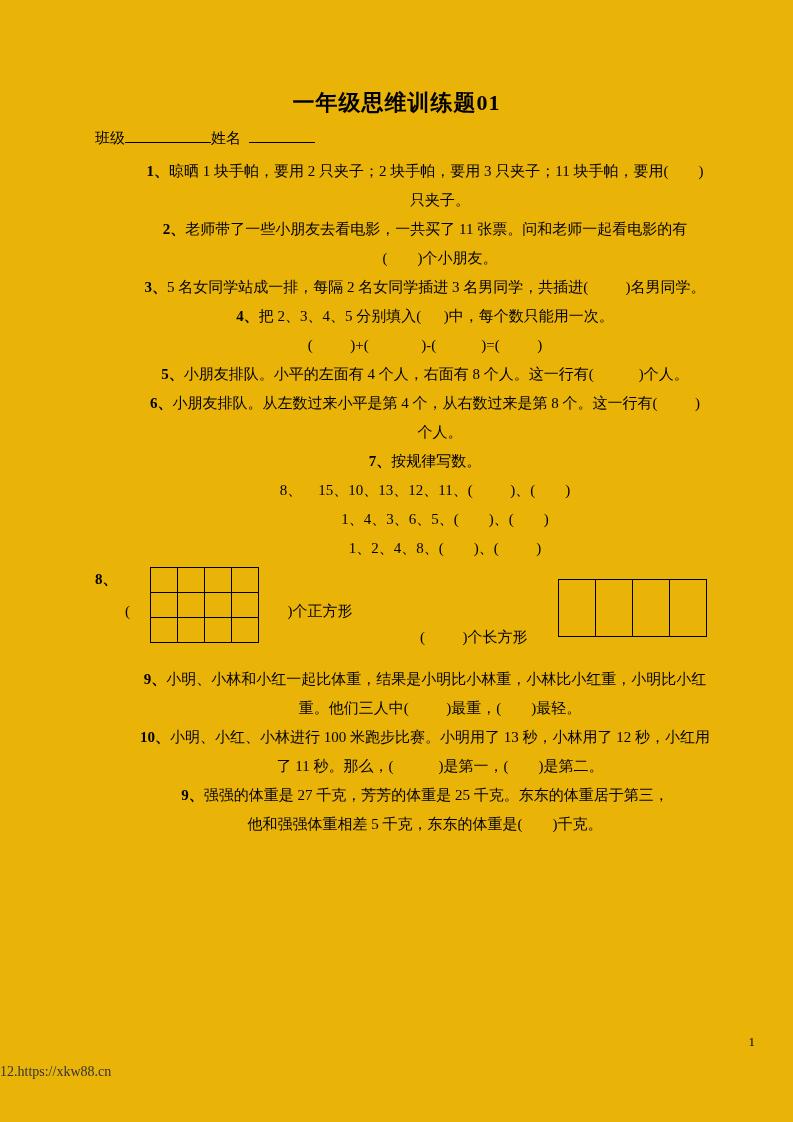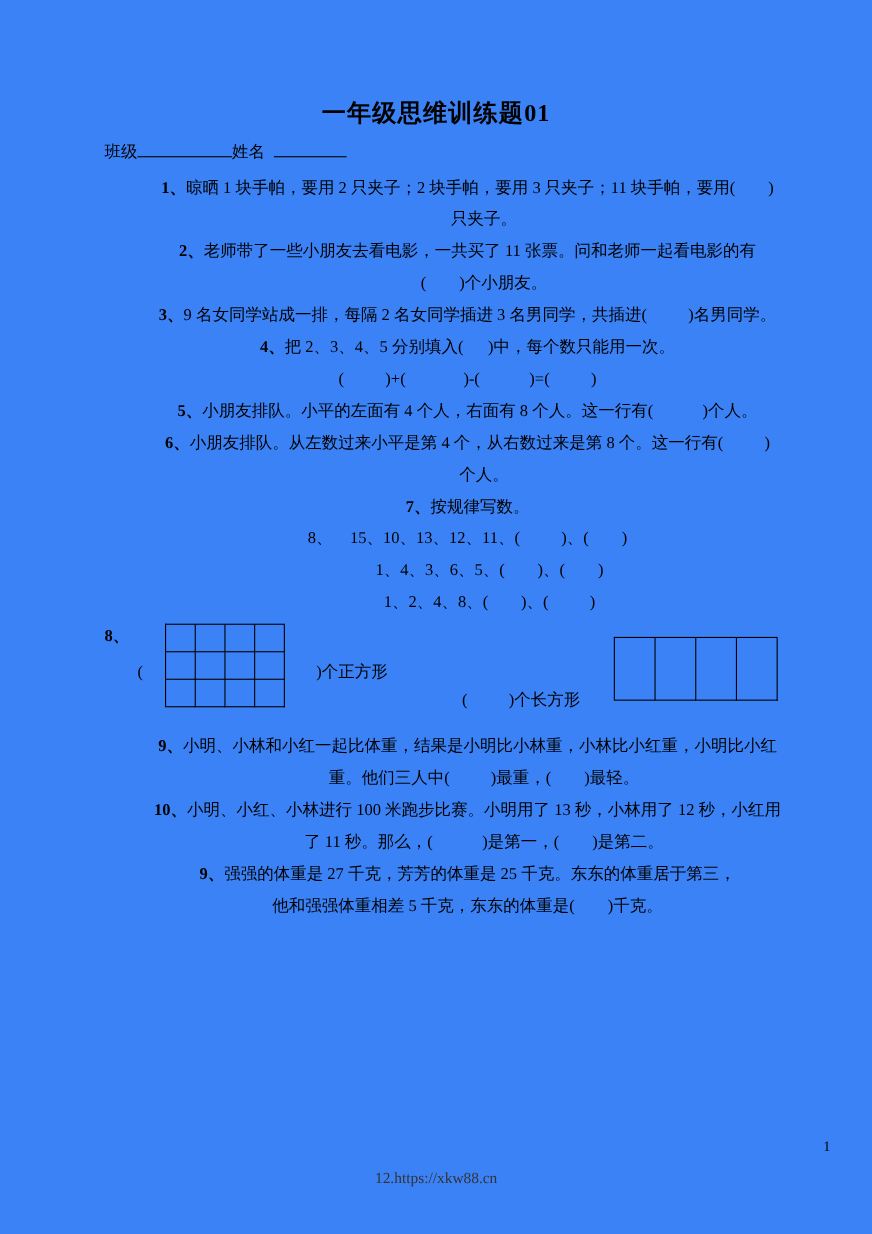--- a/index.html
+++ b/index.html
@@ -2,21 +2,21 @@
 <html><head>
 <meta charset="utf-8">
 <style>
   * { box-sizing: border-box; }
   html, body { margin: 0; padding: 0; background: #ffffff; }
   .page {
     position: relative;
     width: 793px;
     height: 1122px;
     margin: 0 auto;
-    background: #3b82f6;
+    background: #eab308;
     color: #000000;
     font-family: "Liberation Serif", "DejaVu Serif", serif;
     overflow: hidden;
   }
   .title {
     margin: 0;
     padding-top: 88px;
     text-align: center;
     font-size: 22px;
     font-weight: 700;
@@ -66,21 +66,21 @@
   .footer-page {
     position: absolute;
     right: 38px;
     bottom: 72px;
     font-size: 13px;
   }
   .footer-site {
     position: absolute;
     left: 0; right: 0;
     bottom: 42px;
-    text-align: center;
+    text-align: left;
     font-size: 14px;
     color: #333333;
   }
 </style>
 </head>
 <body>
 
 <div class="page">
 
   <h1 class="title">一年级思维训练题01</h1>
@@ -88,21 +88,21 @@
   <div class="content">
 
     <div class="hdr"><span>班级</span><span class="blank w1"></span><span>姓名</span><span class="blank w2"></span></div>
 
     <div class="line"><span class="num">1、</span><span class="txt">晾晒 1 块手帕，要用 2 只夹子；2 块手帕，要用 3 只夹子；11 块手帕，要用(        )</span></div>
     <div class="line cont"><span class="txt">只夹子。</span></div>
 
     <div class="line"><span class="num">2、</span><span class="txt">老师带了一些小朋友去看电影，一共买了 11 张票。问和老师一起看电影的有</span></div>
     <div class="line cont"><span class="txt">(        )个小朋友。</span></div>
 
-    <div class="line"><span class="num">3、</span><span class="txt">9 名女同学站成一排，每隔 2 名女同学插进 3 名男同学，共插进(          )名男同学。</span></div>
+    <div class="line"><span class="num">3、</span><span class="txt">5 名女同学站成一排，每隔 2 名女同学插进 3 名男同学，共插进(          )名男同学。</span></div>
 
     <div class="line"><span class="num">4、</span><span class="txt">把 2、3、4、5 分别填入(      )中，每个数只能用一次。</span></div>
     <div class="line"><span class="txt">(          )+(              )-(            )=(          )</span></div>
 
     <div class="line"><span class="num">5、</span><span class="txt">小朋友排队。小平的左面有 4 个人，右面有 8 个人。这一行有(            )个人。</span></div>
 
     <div class="line"><span class="num">6、</span><span class="txt">小朋友排队。从左数过来小平是第 4 个，从右数过来是第 8 个。这一行有(          )</span></div>
     <div class="line cont"><span class="txt">个人。</span></div>
 
     <div class="line"><span class="num">7、</span><span class="txt">按规律写数。</span></div>

